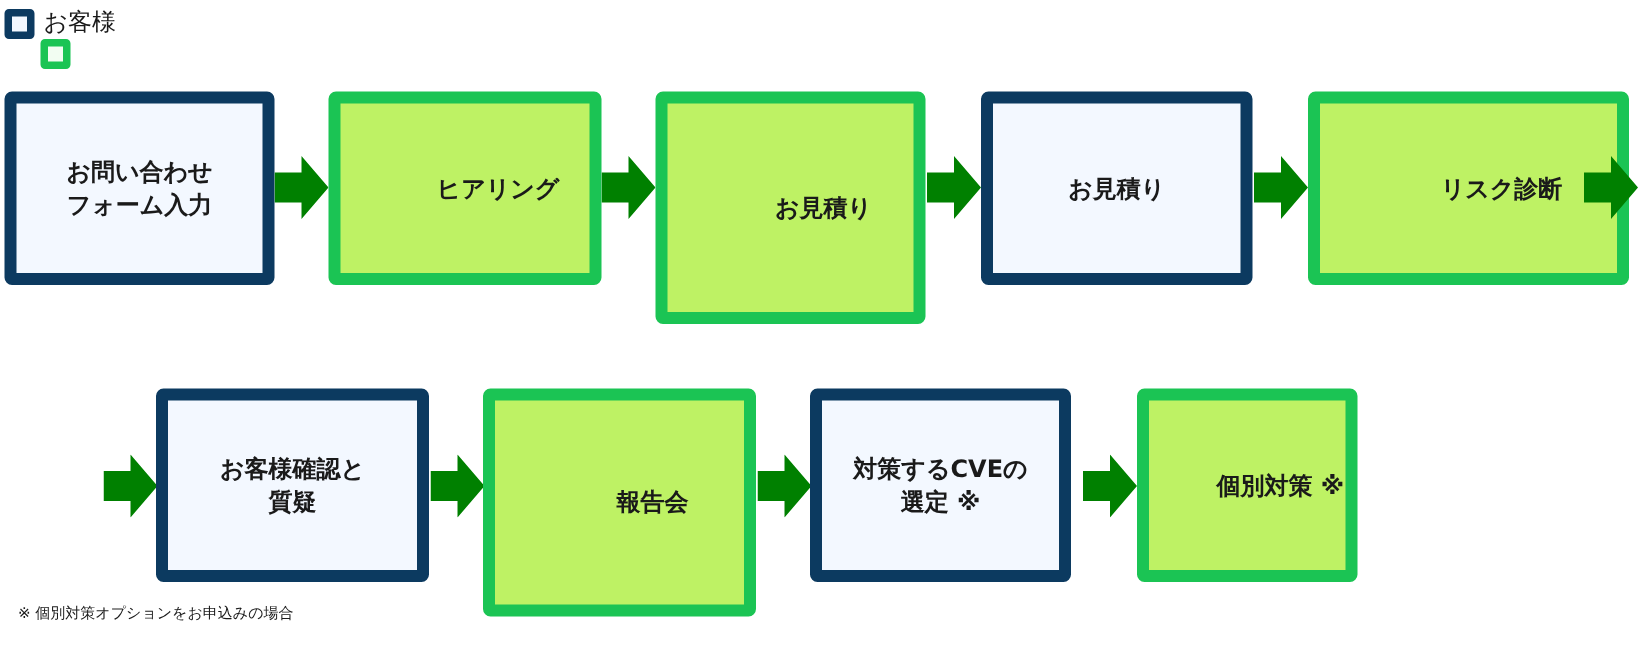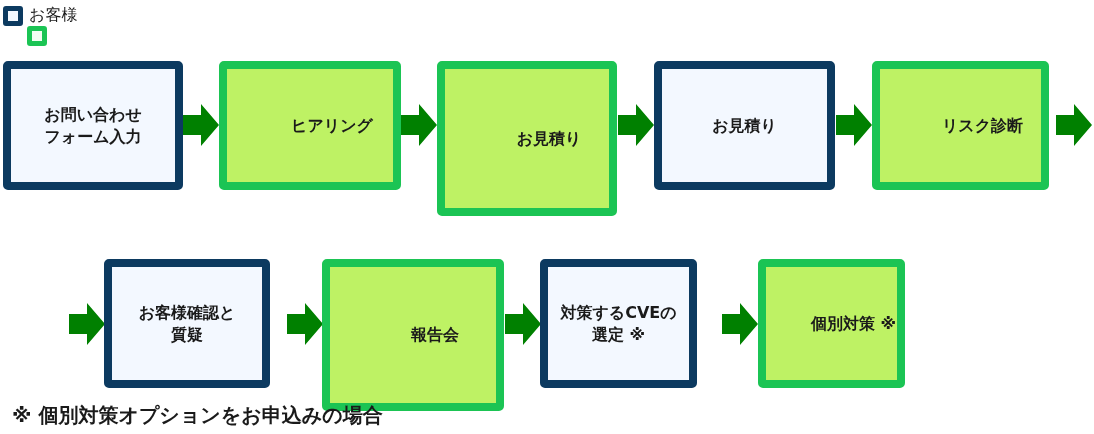--- a/index.html
+++ b/index.html
@@ -10,21 +10,21 @@
   .swatch { width:20px; height:20px; border-radius:3px; box-sizing:border-box; border:5px solid; margin-right:6px; }
   .swatch.customer { border-color:#0c3a60; background:#f3f8ff; }
   .swatch.cyber { border-color:#1bc454; background:#f2fdf2; }
   .legend-label { font-size:16px; }
   .box { position:absolute; box-sizing:border-box; border:8px solid; border-radius:5px;
          display:flex; align-items:center; justify-content:center; text-align:center;
          font-size:16px; font-weight:bold; line-height:22px; white-space:pre-line; }
   .box.customer { border-color:#0c3a60; background:#f3f8ff; }
   .box.cyber { border-color:#1bc454; background:#bef264;padding-left:44px; }
   .arrow { position:absolute; width:36px; height:42px; }
-  .note { position:absolute; left:12px; top:402px; font-size:20px; font-weight:bold; }
+  .note { position:absolute; left:12px; top:402px; font-size:10px; font-weight:normal; }
 </style>
 </head>
 <body>
 
 <div class="legend">
   <div class="legend-item">
     <div class="swatch customer"></div>
     <span class="legend-label">お客様</span>
   </div>
   <div class="legend-item">
@@ -46,40 +46,40 @@
 <div class="box cyber" style="left:437px;top:61px;width:180px;height:155px;">お見積り</div>
 <svg class="arrow" style="left:618px;top:104px;" viewBox="0 0 36 42">
     <polygon points="0,11 18,11 18,0 36,21 18,42 18,31 0,31" fill="#008000"></polygon>
   </svg>
 
 <div class="box customer" style="left:654px;top:61px;width:181px;height:129px;">お見積り</div>
 <svg class="arrow" style="left:836px;top:104px;" viewBox="0 0 36 42">
     <polygon points="0,11 18,11 18,0 36,21 18,42 18,31 0,31" fill="#008000"></polygon>
   </svg>
 
-<div class="box cyber" style="left:872px;top:61px;width:177px;height:129px;">リスク診断</div>
+<div class="box cyber" style="left:872px;top:61px;width:214px;height:129px;">リスク診断</div>
 <svg class="arrow" style="left:1056px;top:104px;" viewBox="0 0 36 42">
     <polygon points="0,11 18,11 18,0 36,21 18,42 18,31 0,31" fill="#008000"></polygon>
   </svg>
 
 <svg class="arrow" style="left:69px;top:303px;" viewBox="0 0 36 42">
     <polygon points="0,11 18,11 18,0 36,21 18,42 18,31 0,31" fill="#008000"></polygon>
   </svg>
-<div class="box customer" style="left:104px;top:259px;width:166px;height:129px;">お客様確認と
+<div class="box customer" style="left:104px;top:259px;width:182px;height:129px;">お客様確認と
 質疑</div>
 <svg class="arrow" style="left:287px;top:303px;" viewBox="0 0 36 42">
     <polygon points="0,11 18,11 18,0 36,21 18,42 18,31 0,31" fill="#008000"></polygon>
   </svg>
 
 <div class="box cyber" style="left:322px;top:259px;width:182px;height:152px;">報告会</div>
 <svg class="arrow" style="left:505px;top:303px;" viewBox="0 0 36 42">
     <polygon points="0,11 18,11 18,0 36,21 18,42 18,31 0,31" fill="#008000"></polygon>
   </svg>
 
-<div class="box customer" style="left:540px;top:259px;width:157px;height:129px;">対策するCVEの
+<div class="box customer" style="left:540px;top:259px;width:174px;height:129px;">対策するCVEの
 選定 ※</div>
 <svg class="arrow" style="left:722px;top:303px;" viewBox="0 0 36 42">
     <polygon points="0,11 18,11 18,0 36,21 18,42 18,31 0,31" fill="#008000"></polygon>
   </svg>
 
 <div class="box cyber" style="left:758px;top:259px;width:147px;height:129px;">個別対策 ※</div>
 
 <div class="note">※ 個別対策オプションをお申込みの場合</div>
 
 </body></html>

